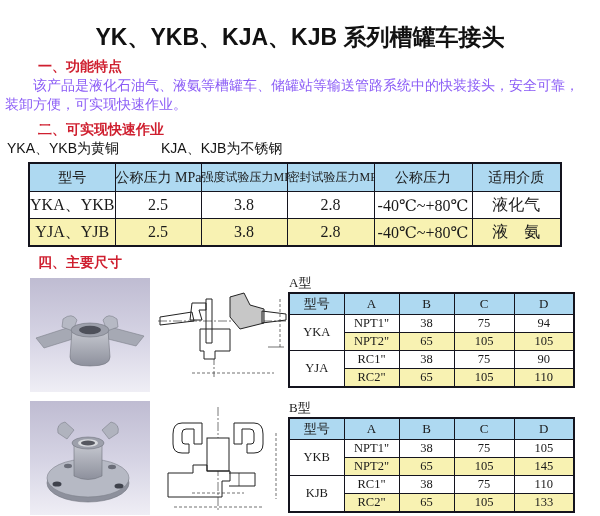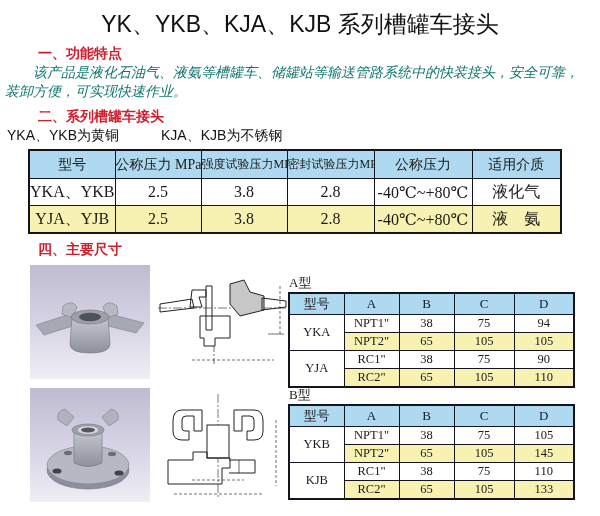--- a/index.html
+++ b/index.html
@@ -2,30 +2,30 @@
 <html><head>
 <meta charset="utf-8">
 <style>
   html,body { margin:0; padding:0; background:#ffffff; }
   .page {
     position:relative; width:600px; height:516px; background:#ffffff;
     font-family:"Liberation Sans","DejaVu Sans",sans-serif; color:#1a1a1a;
     overflow:hidden;
   }
   .page-title {
-    margin:0; padding-top:10px; text-align:center;
-    font-size:23px; line-height:28px; font-weight:normal; color:#111;
+    margin:0; padding-top:23px; text-align:center;
+    font-size:23px; line-height:28px; font-weight:bold; color:#111;
   }
   .sec-heading {
     color:#cf1f2f; font-weight:bold; font-size:14px; line-height:17px;
     margin:7px 0 1px 38px;
   }
   .features-body {
     font-size:14px; line-height:19px; margin:1px 10px 2px 5px;
-    text-indent:2em; color:#0f766e;font-style:italic;
+    text-indent:2em; color:#8b5cf6;
   }
   .materials-body {
     font-size:14px; line-height:18px; margin:0 0 2px 7px;
     white-space:pre; color:#141414;
   }
   
   table { border-collapse:collapse; table-layout:fixed; }
   .perf-table {
     margin:5px 0 0 28px; width:532px;
     border:2px solid #14141e;
@@ -43,21 +43,21 @@
   .dim-area { position:relative; height:250px; margin-top:2px; }
   .photo-box { position:absolute; width:120px; height:114px; }
   .photo-box svg { display:block; width:100%; height:100%; }
   .drawing-box { position:absolute; background:#fff; }
   .drawing-box svg { display:block; width:100%; height:100%; }
   .photo-a { left:30px; top:5px; }
   .drawing-a { left:156px; top:12px; width:134px; height:100px; }
   .photo-b { left:30px; top:128px; }
   .drawing-b { left:152px; top:130px; width:138px; height:112px; }
   .dim-block { position:absolute; width:290px; }
-  .dim-block-a { left:288px; top:15px; }
+  .dim-block-a { left:288px; top:2px; }
   .dim-block-b { left:288px; top:127px; }
   .type-label {
     font-family:"Liberation Serif","DejaVu Serif",serif;
     font-size:13px; line-height:15px; margin:0 0 2px 1px; color:#222;
   }
   .dim-table {
     width:285px; border:2px solid #14141e;
     font-family:"Liberation Serif","DejaVu Serif",serif;
   }
   .dim-table th, .dim-table td {
@@ -71,21 +71,21 @@
 </head>
 <body>
 
 <div class="page">
 
   <h1 class="page-title">YK、YKB、KJA、KJB 系列槽罐车接头</h1>
 
   <div class="sec-heading">一、功能特点</div>
   <p class="features-body">该产品是液化石油气、液氨等槽罐车、储罐站等输送管路系统中的快装接头，安全可靠，装卸方便，可实现快速作业。</p>
 
-  <div class="sec-heading">二、系列槽罐车接头</div>
+  <div class="sec-heading">二、可实现快速作业</div>
   <p class="materials-body">YKA、YKB为黄铜　　　KJA、KJB为不锈钢</p>
 
 
   <table class="perf-table">
     <colgroup>
       <col style="width:86px">
         <col style="width:86px">
         <col style="width:86px">
       <col style="width:87px">
         <col style="width:98px">

